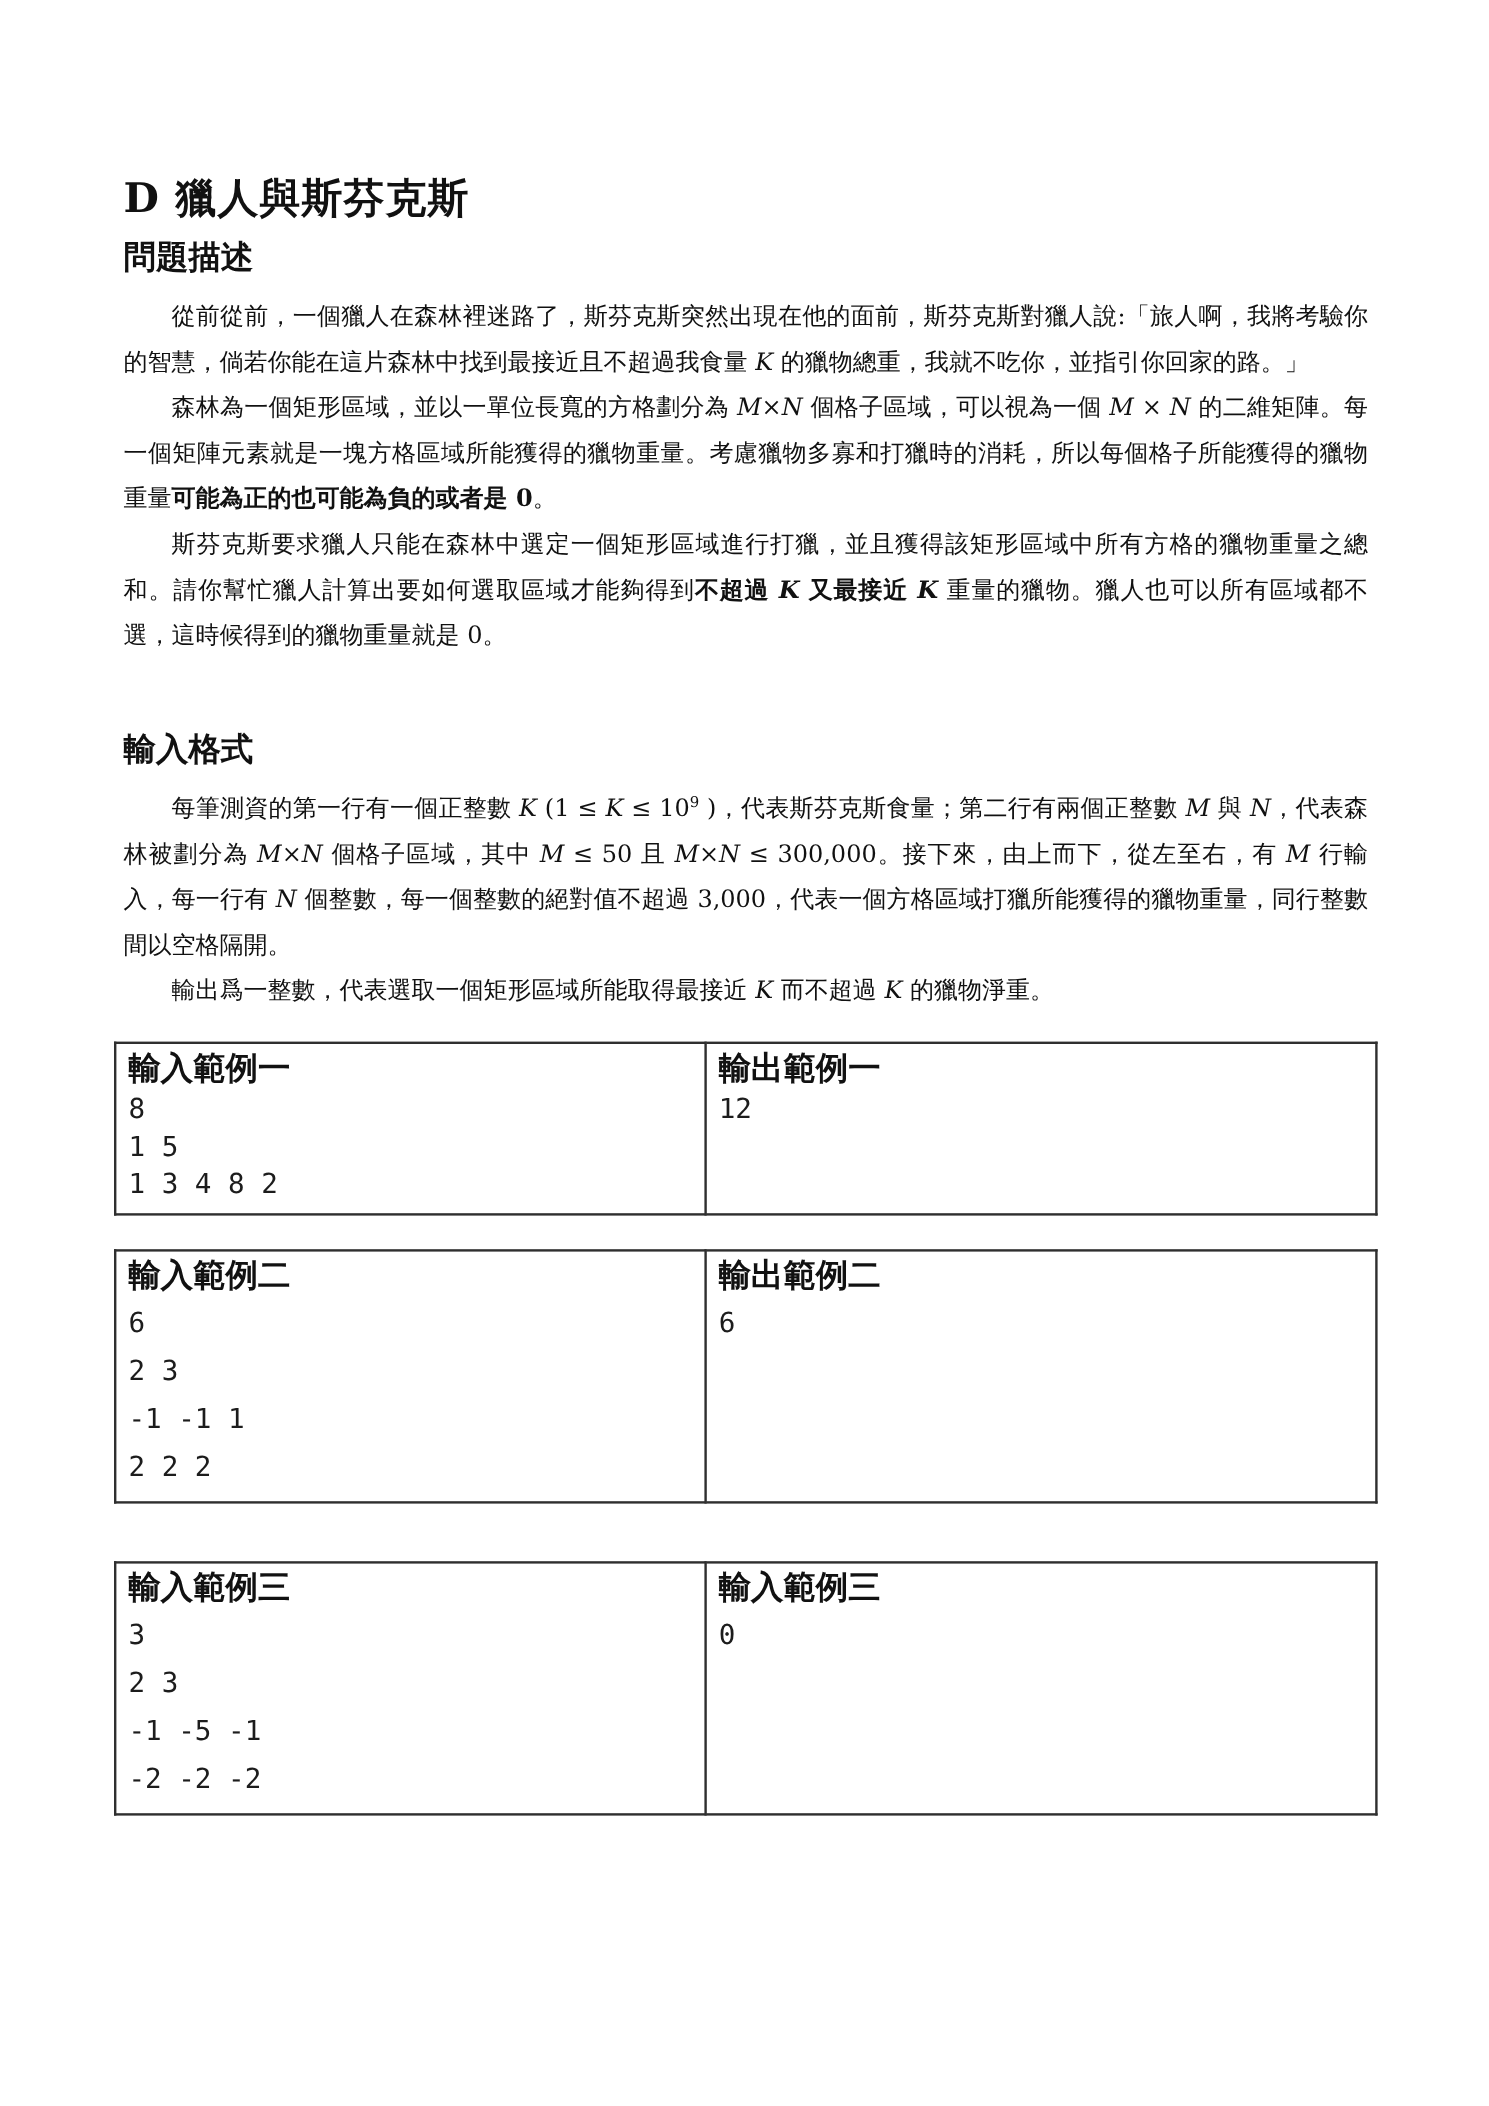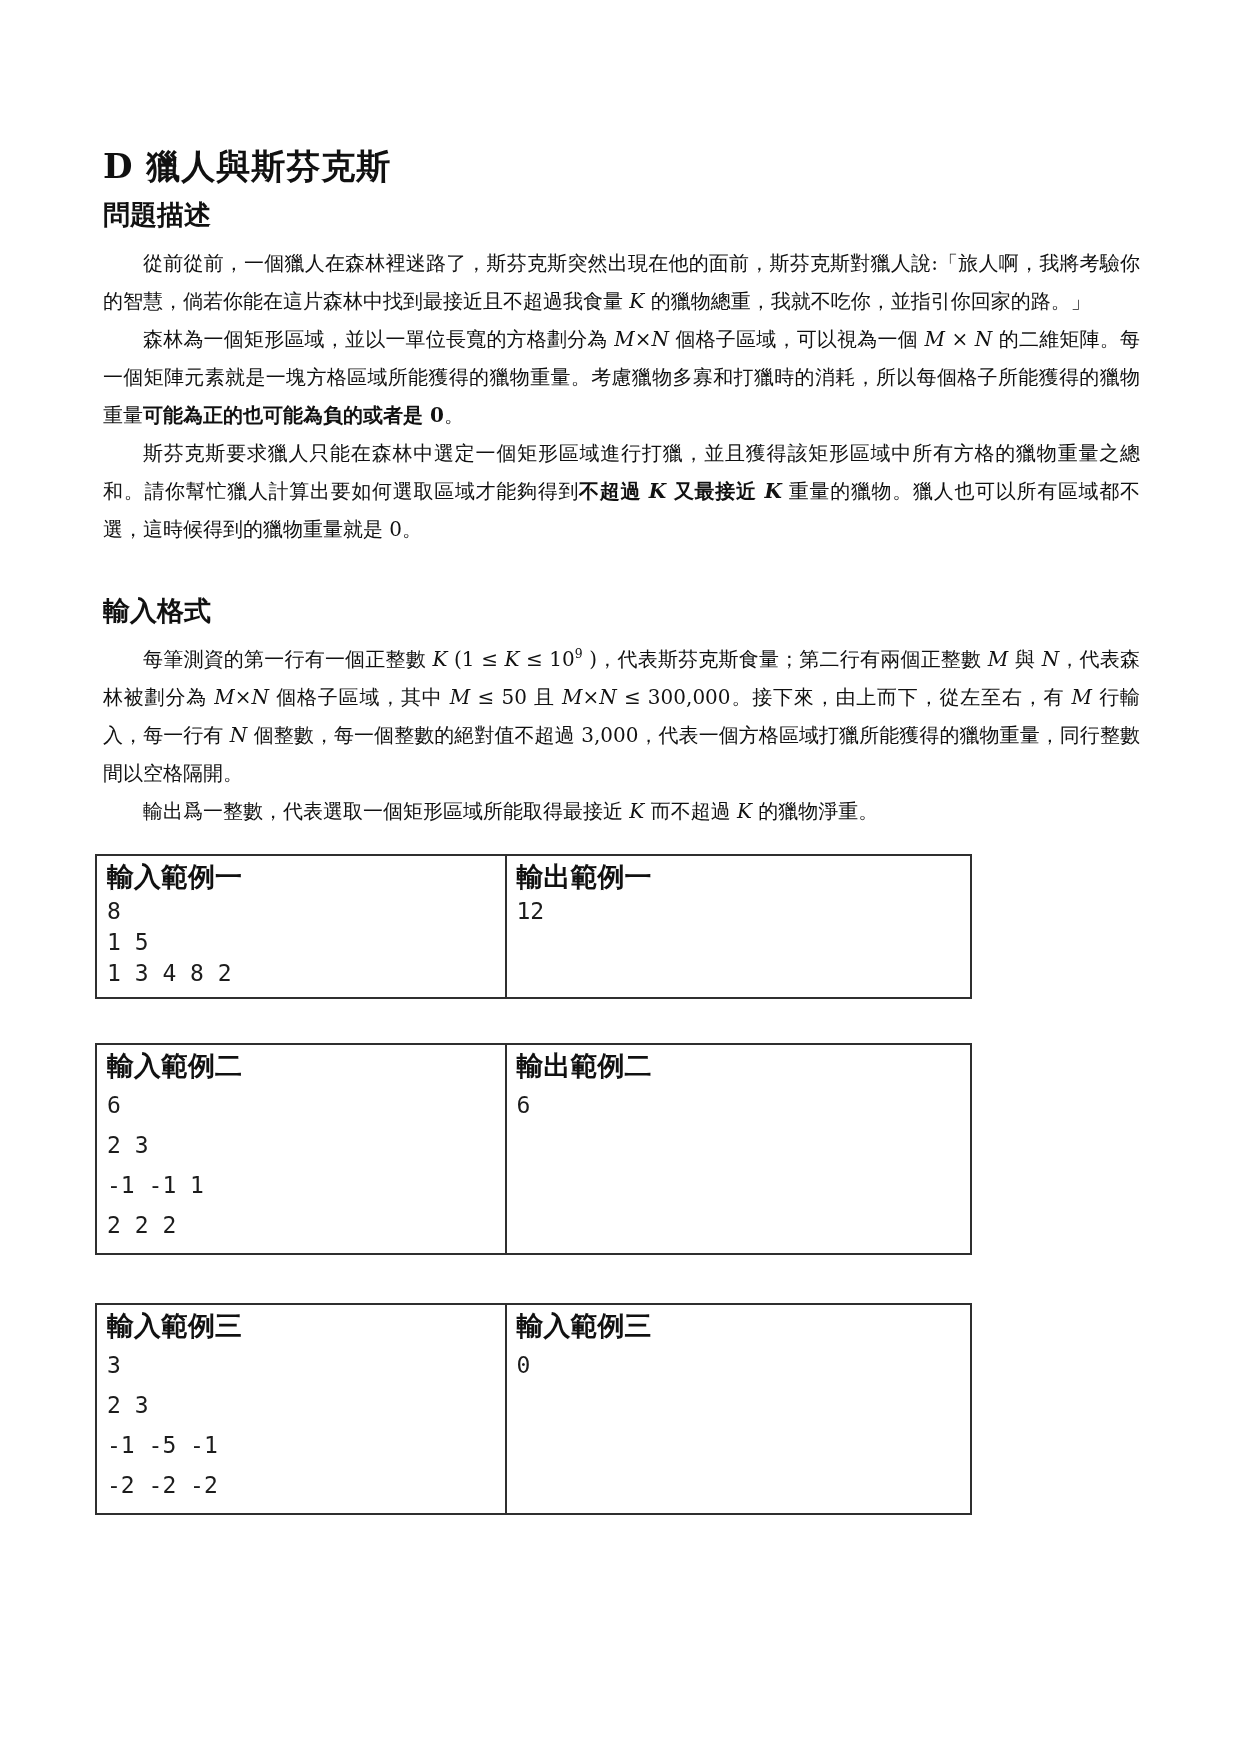--- a/index.html
+++ b/index.html
@@ -26,42 +26,42 @@
     letter-spacing: 1px;
     line-height: 40px;
   }
   h2.sec-heading {
     margin: 0 0 12px 0;
     font-size: 27px;
     font-weight: bold;
     line-height: 34px;
   }
   .sec-problem h2.sec-heading { margin-top: 10px; }
-  .sec-input h2.sec-heading  { margin-top: 46px; }
+  .sec-input h2.sec-heading  { margin-top: 60px; }
   .sec-output h2.sec-heading { margin-top: 38px; }
   p.para {
     margin: 0;
     font-size: 20px;
     line-height: 38px;
     text-align: justify;
     text-indent: 2em;
     letter-spacing: 0px;
   }
   p.para .v  { font-style: italic; font-family: "DejaVu Serif", "Liberation Serif", serif; }
   p.para .b  { font-weight: bold; }
   p.para .bv { font-weight: bold; font-style: italic; }
   p.para .sup {
     font-size: 0.62em;
     vertical-align: super;
     line-height: 0;
   }
   table.sample {
     border-collapse: collapse;
     table-layout: fixed;
-    width: 877px;
+    width: 1053px;
     margin-left: -8px;
   }
   table.sample td {
     border: 2px solid #2f2f2f;
     vertical-align: top;
     padding: 4px 10px 8px 10px;
     box-sizing: border-box;
   }
   table.sample td.cell-input  { width: 46.8%; }
   table.sample td.cell-output { width: 53.2%; }
@@ -73,21 +73,21 @@
   }
   .code-line {
     font-family: "DejaVu Sans Mono", "Liberation Mono", monospace;
     font-size: 23px;
     white-space: pre;
     color: #1c1c1c;
   }
   table.sample.compact .code-line { line-height: 31px; }
   table.sample.loose   .code-line { line-height: 40px; }
   .sample-1 { margin-top: 24px; }
-  .sample-2 { margin-top: 44px; border-radius: 16px; }
+  .sample-2 { margin-top: 28px; border-radius: 16px; }
   .sample-3 { margin-top: 48px; }
 </style>
 </head>
 <body>
 
 <div class="page">
 
   <h1 class="doc-title">D 獵人與斯芬克斯</h1>
 
   <section class="sec-problem">

